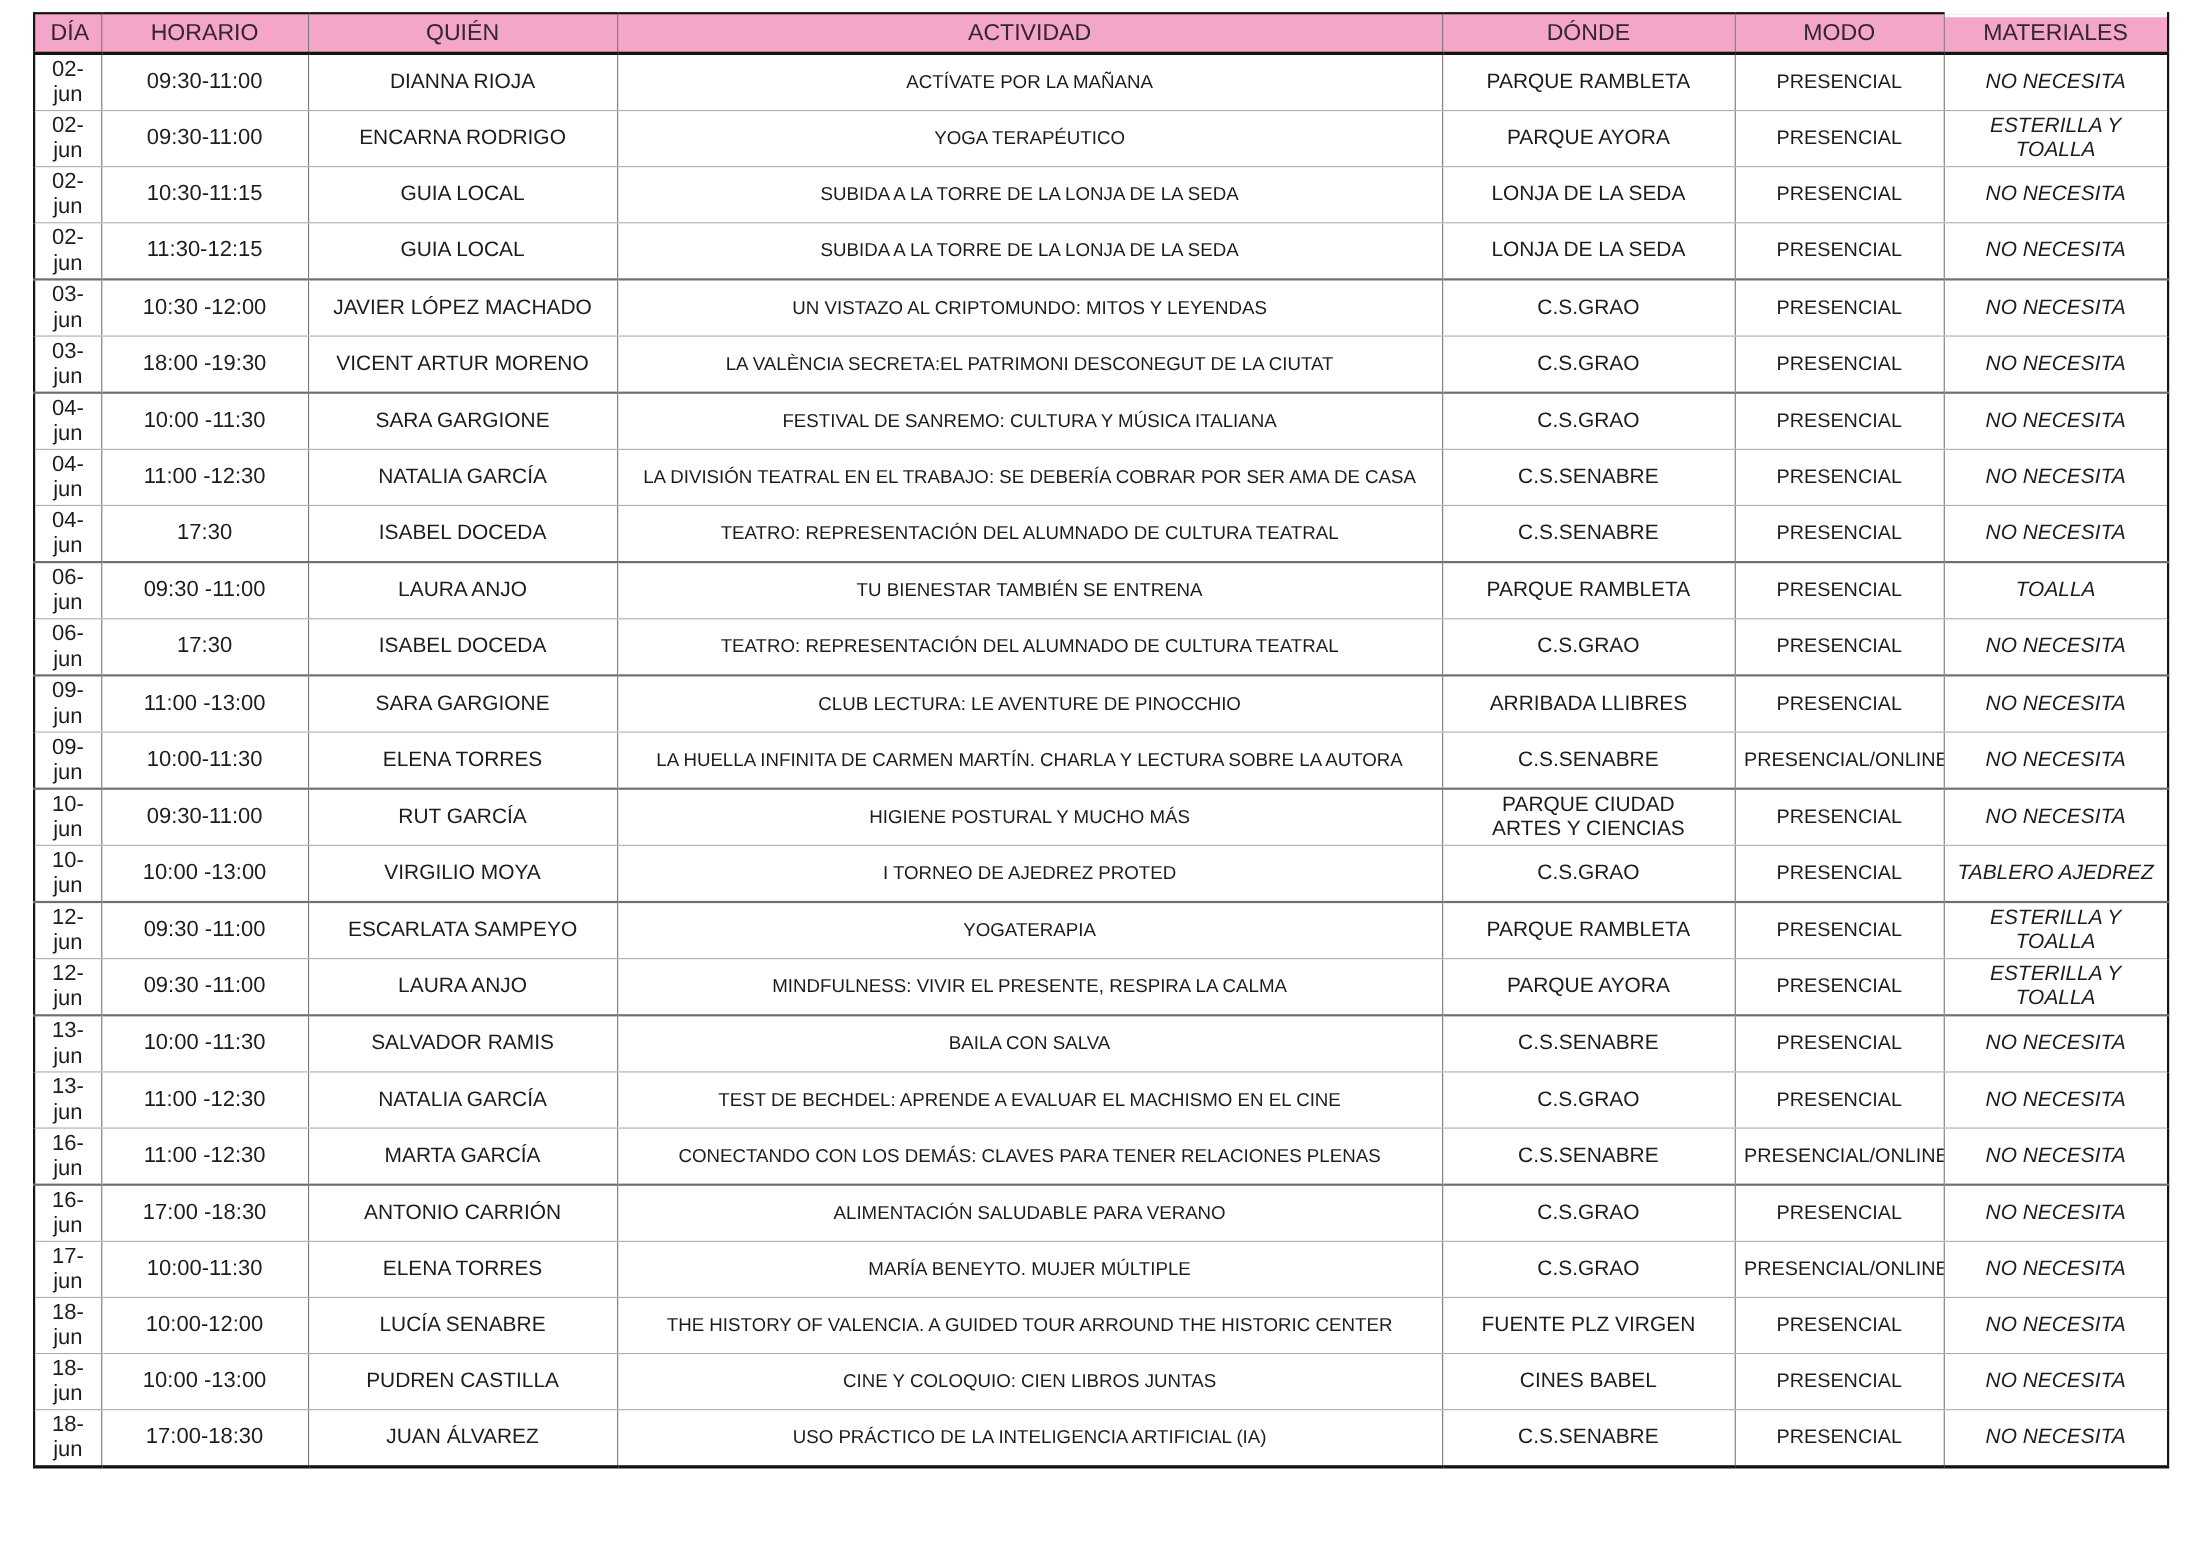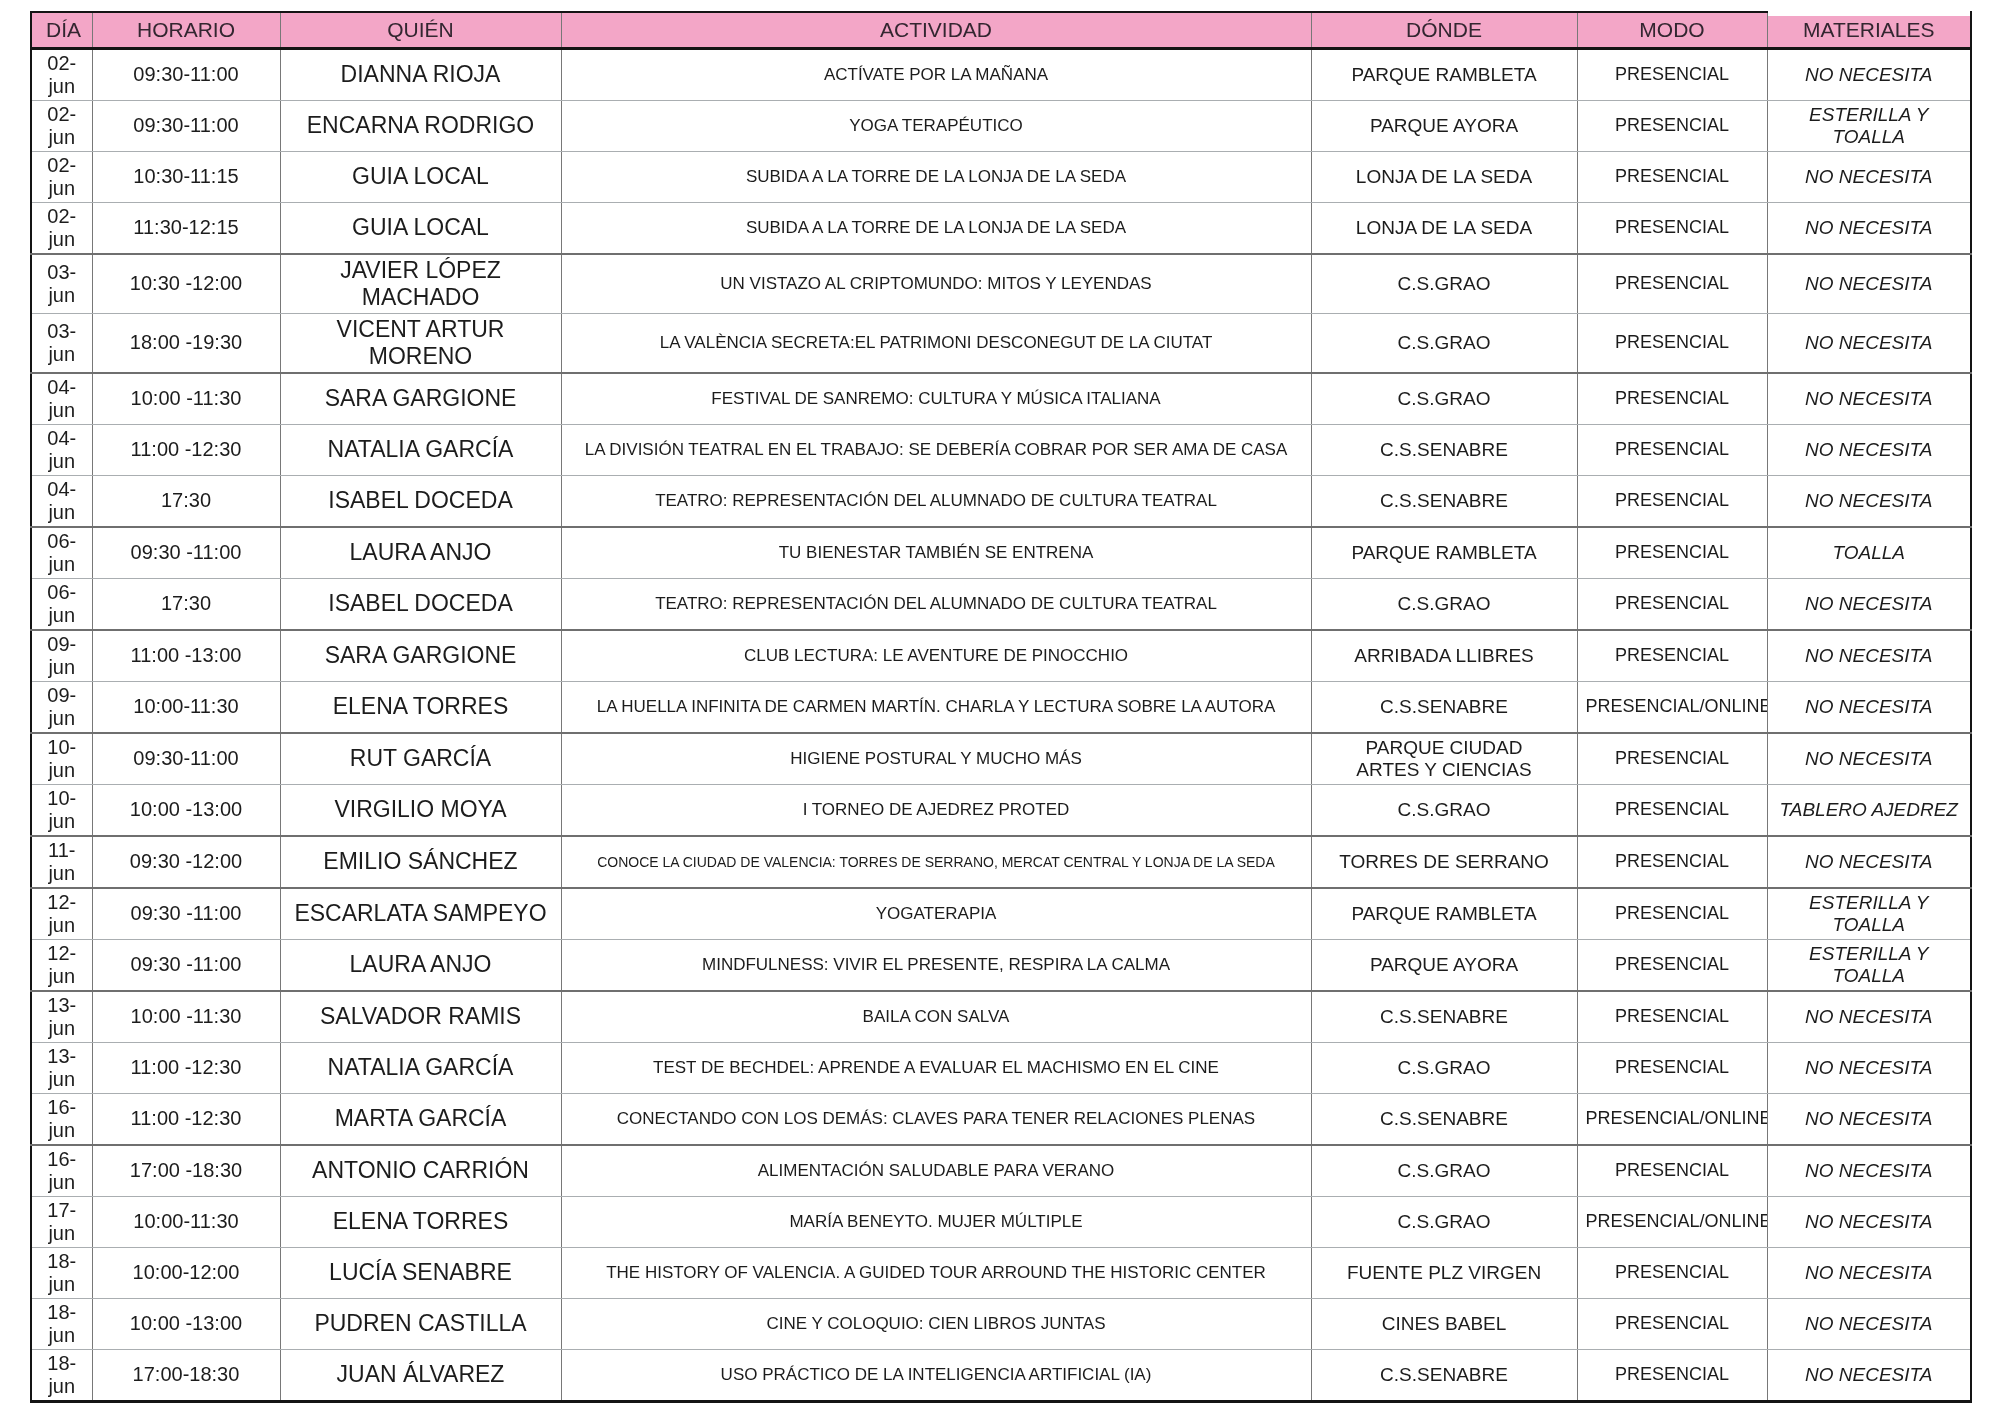--- a/index.html
+++ b/index.html
@@ -54,21 +54,21 @@
     vertical-align:middle;
     padding:2px 8px;
     border-left:1px solid var(--border-mid);
     border-bottom:1px solid var(--row-sep);
     overflow:hidden;
   }
   tbody td.c-dia{border-left:2px solid var(--border-dark);}
   tbody td.c-materiales{border-right:2px solid var(--border-dark);}
   tbody tr.group-end td{border-bottom:2px solid var(--group-sep);}
   tbody tr:last-child td{border-bottom:3px solid var(--border-dark);}
-  .c-quien{font-size:23px;}
+  .c-quien{font-size:19px;}
   .c-actividad{font-size:17px;}
   .c-actividad.small-act{font-size:14px;}
   .c-donde{font-size:19px;white-space:pre-line;line-height:1.15;margin-left:47px;}
   .c-modo{font-size:18px;}
   .c-materiales{font-size:19px;font-style:italic;}
 </style>
 </head>
 <body>
 
 <div class="page">
@@ -223,29 +223,20 @@
         </tr>
         <tr class="group-end">
           <td class="c-dia">10-jun</td>
           <td class="c-horario">10:00 -13:00</td>
           <td class="c-quien">VIRGILIO MOYA</td>
           <td class="c-actividad">I TORNEO DE AJEDREZ PROTED</td>
           <td class="c-donde">C.S.GRAO</td>
           <td class="c-modo">PRESENCIAL</td>
           <td class="c-materiales">TABLERO AJEDREZ</td>
         </tr>
-        <tr class="group-end">
-          <td class="c-dia">11-jun</td>
-          <td class="c-horario">09:30 -12:00</td>
-          <td class="c-quien">EMILIO SÁNCHEZ</td>
-          <td class="c-actividad small-act">CONOCE LA CIUDAD DE VALENCIA: TORRES DE SERRANO, MERCAT CENTRAL Y LONJA DE LA SEDA</td>
-          <td class="c-donde">TORRES DE SERRANO</td>
-          <td class="c-modo">PRESENCIAL</td>
-          <td class="c-materiales">NO NECESITA</td>
-        </tr>
         <tr>
           <td class="c-dia">12-jun</td>
           <td class="c-horario">09:30 -11:00</td>
           <td class="c-quien">ESCARLATA SAMPEYO</td>
           <td class="c-actividad">YOGATERAPIA</td>
           <td class="c-donde">PARQUE RAMBLETA</td>
           <td class="c-modo">PRESENCIAL</td>
           <td class="c-materiales">ESTERILLA Y TOALLA</td>
         </tr>
         <tr class="group-end">

